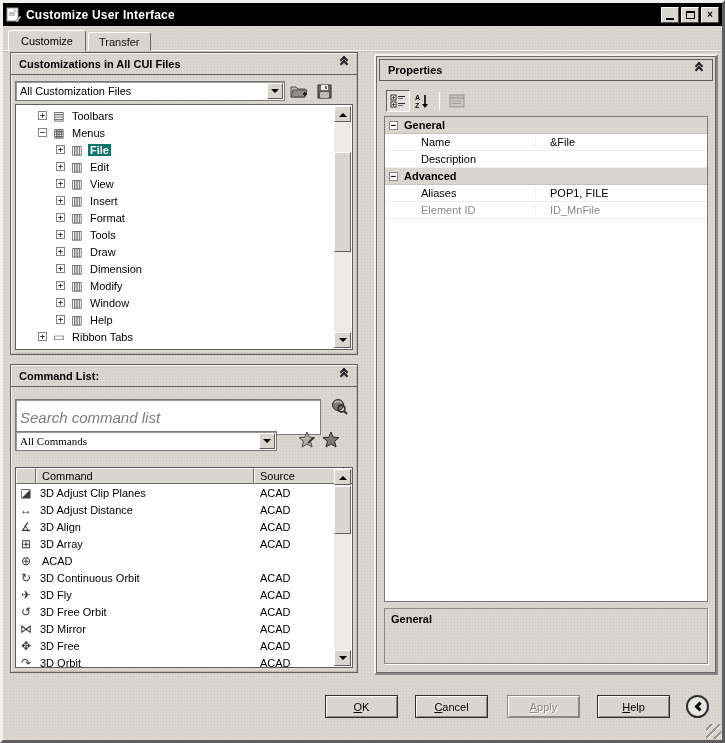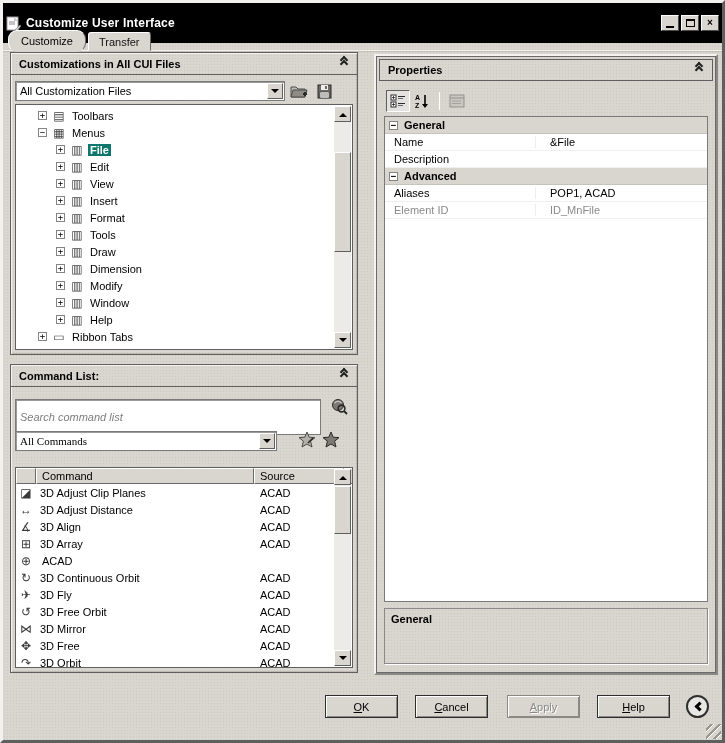--- a/index.html
+++ b/index.html
@@ -6,30 +6,30 @@
   *{box-sizing:border-box;}
   .window{
     position:relative;width:725px;height:743px;margin:0 auto;
     background-color:#d9d6d0;
     background-image:radial-gradient(#ccc9c3 16%,transparent 17%);
     background-size:3px 3px;
     border:3px solid;border-color:#f2f1ee #5f5f5f #5f5f5f #f2f1ee;
     overflow:hidden;font-size:11px;color:#000;
   }
   
-  .titlebar{position:absolute;left:0;right:0;top:0;height:40px;background:#000;display:flex;align-items:center;padding:0 3px;}
+  .titlebar{position:absolute;left:0;right:0;top:0;height:23px;background:#000;display:flex;align-items:center;padding:0 3px;}
   .titlebar .ticon{width:16px;height:15px;margin-right:4px;flex:0 0 auto;}
   .titlebar .ttext{color:#fff;font-weight:bold;font-size:12px;letter-spacing:.2px;flex:1;white-space:nowrap;}
   .winbtn{width:18px;height:16px;margin-left:2px;background:#d9d6d0;border:1px solid;border-color:#fff #4c4c4c #4c4c4c #fff;display:flex;align-items:center;justify-content:center;font-size:10px;font-weight:bold;line-height:1;color:#000;}
   .winbtn .minbar{width:8px;height:2px;background:#000;margin-top:8px;}
   .winbtn .maxbox{width:9px;height:8px;border:1px solid #000;border-top-width:2px;}
   
   .tabstrip{position:absolute;left:5px;top:26px;height:22px;display:flex;align-items:flex-end;z-index:3;}
   .tab{position:relative;border:1px solid;border-color:#fff #6a6a6a transparent #fff;border-radius:3px 3px 0 0;background:#d9d6d0;padding:3px 10px 2px;margin-right:2px;}
-  .tab.active{padding:4px 12px 4px;z-index:4;top:1px;font-size:11px;border-radius:9px;}
+  .tab.active{padding:4px 12px 4px;z-index:4;top:1px;font-size:11px;}
   .tab.inactive{top:0;height:19px;color:#111;}
   .tab-baseline{position:absolute;left:0;right:0;top:47px;border-top:1px solid #f4f3f0;border-bottom:1px solid #c2bfb9;z-index:2;}
   
   .panel{position:absolute;background:transparent;border:1px solid #5f5f5f;box-shadow:1px 1px 0 #f4f3f0 inset, -1px -1px 0 #bdbab4 inset;}
   .phdr{position:absolute;left:0;right:0;top:0;height:22px;border-bottom:1px solid #5f5f5f;display:flex;align-items:center;padding:0 8px;font-weight:bold;}
   .phdr .ptitle{flex:1;}
   .dblchev{display:flex;flex-direction:column;align-items:center;cursor:pointer;padding:1px 2px;}
   .dblchev i{display:block;width:6px;height:6px;border-top:2px solid #1a1a8c;border-left:2px solid #1a1a8c;transform:rotate(45deg);margin:-3px 0 1px;}
   
   .combo{position:absolute;height:20px;background:#fff;border:1px solid #7a7a7a;box-shadow:1px 1px 0 #9a9a9a inset;display:flex;align-items:center;}
@@ -49,21 +49,21 @@
   .tree-label{padding:0 2px;}
   .tree-label.sel{background:#0f766e;color:#fff;font-weight:bold;}
   
   .vscroll{position:absolute;top:1px;bottom:1px;right:1px;width:17px;background:#ecebe8;background-image:radial-gradient(#dcdad6 25%,transparent 26%);background-size:2px 2px;}
   .sbtn{position:absolute;left:0;width:17px;height:16px;background:#d9d6d0;border:1px solid;border-color:#fff #5f5f5f #5f5f5f #fff;display:flex;align-items:center;justify-content:center;}
   .sbtn.up{top:0;} .sbtn.down{bottom:0;}
   .sbtn .tri-up{width:0;height:0;border:4px solid transparent;border-bottom:4px solid #000;margin-top:-3px;}
   .sbtn .tri-down{width:0;height:0;border:4px solid transparent;border-top:4px solid #000;margin-bottom:-3px;}
   .sthumb{position:absolute;left:0;width:17px;background:#d9d6d0;border:1px solid;border-color:#fff #5f5f5f #5f5f5f #fff;}
   
-  .searchbox{position:absolute;left:4px;top:34px;width:306px;height:36px;border:1px solid #7a7a7a;background:#fff;box-shadow:1px 1px 0 #9a9a9a inset;font-family:"Liberation Sans",sans-serif;font-size:11px;padding:16px 4px;color:#000;}
+  .searchbox{position:absolute;left:4px;top:34px;width:306px;height:36px;border:1px solid #7a7a7a;background:#fff;box-shadow:1px 1px 0 #9a9a9a inset;font-family:"Liberation Sans",sans-serif;font-size:15px;padding:16px 4px;color:#000;}
   .searchbox::placeholder{font-style:italic;color:#7d7d7d;}
   
   .cmdtable{position:absolute;left:4px;right:4px;top:102px;bottom:4px;background:#fff;border:1px solid #5f5f5f;overflow:hidden;}
   .cmdhead{position:absolute;left:0;right:0;top:0;height:16px;display:flex;}
   .hcell{background:#d9d6d0;border:1px solid;border-color:#fff #6a6a6a #6a6a6a #fff;padding:1px 5px;white-space:nowrap;overflow:hidden;}
   .hc0{width:20px;flex:0 0 20px;} .hc1{width:218px;flex:0 0 218px;} .hc2{width:90px;flex:0 0 90px;} .hc3{flex:1;}
   .cmdrows{position:absolute;left:0;right:18px;top:16px;bottom:0;overflow:hidden;}
   .cmd-row{height:17px;display:flex;align-items:center;}
   .cmd-ico{width:20px;flex:0 0 20px;text-align:center;font-size:12px;color:#3a3a3a;}
   .cmd-name{width:218px;flex:0 0 218px;padding-left:4px;white-space:nowrap;overflow:hidden;}
@@ -74,21 +74,21 @@
   .ptoolbar{position:absolute;left:10px;top:33px;height:24px;display:flex;align-items:center;}
   .pbtn{width:24px;height:22px;display:flex;align-items:center;justify-content:center;border:1px solid transparent;}
   .pbtn.pressed{background:#e4e2de;border-color:#5f5f5f #fff #fff #5f5f5f;}
   .pbtn.normal{border-color:transparent;}
   .pbtn.disabled{opacity:.9;}
   .tsep{width:1px;height:18px;background:#8a8a8a;border-right:1px solid #fff;margin:0 5px;}
   .propgrid{position:absolute;left:8px;right:8px;top:60px;height:486px;background:#fff;border:1px solid #7a7a7a;overflow:hidden;}
   .prop-row{height:17px;display:flex;align-items:center;border-bottom:1px solid #f0efed;}
   .prop-row.cat{background:#d9d6d0;font-weight:bold;border-bottom:1px solid #c6c3bd;}
   .prop-row.cat .expander{margin:0 6px 0 4px;}
-  .plabel{width:150px;flex:0 0 150px;padding-left:9px;white-space:nowrap;overflow:hidden;}
+  .plabel{width:150px;flex:0 0 150px;padding-left:36px;white-space:nowrap;overflow:hidden;}
   .prop-row.cat .plabel{padding-left:0;width:auto;flex:1;}
   .pvalue{flex:1;border-left:1px solid #f0efed;padding-left:14px;white-space:nowrap;overflow:hidden;}
   .prop-row.dis .plabel,.prop-row.dis .pvalue{color:#8a8a8a;}
   .helpbox{position:absolute;left:8px;right:8px;top:552px;height:56px;border:1px solid #8a8a8a;box-shadow:1px 1px 0 #fff;padding:4px 6px;}
   .helpbox .htitle{font-weight:bold;}
   
   .btn{position:absolute;top:692px;width:73px;height:23px;background:#d9d6d0;border:1px solid #2e2e2e;box-shadow:1px 1px 0 #fff inset,-1px -1px 0 #8a8884 inset;font-family:"Liberation Sans",sans-serif;font-size:11px;display:flex;align-items:center;justify-content:center;cursor:pointer;}
   .btn.disabled{color:#8a8a8a;border-color:#8a8884;text-shadow:1px 1px 0 #fff;cursor:default;}
   .roundbtn{position:absolute;left:683px;top:692px;width:23px;height:23px;border-radius:50%;background:#e9e7e3;border:2px solid #2e2e2e;display:flex;align-items:center;justify-content:center;cursor:pointer;}
   .chevleft{width:7px;height:7px;border-left:3px solid #000;border-bottom:3px solid #000;transform:rotate(45deg);margin-left:3px;}
@@ -407,21 +407,21 @@
         <div class="prop-row">
           <span class="plabel">Description</span>
           <span class="pvalue"></span>
         </div>
         <div class="prop-row cat">
           <span class="expander">−</span>
           <span class="plabel">Advanced</span>
         </div>
         <div class="prop-row">
           <span class="plabel">Aliases</span>
-          <span class="pvalue">POP1, ACAD</span>
+          <span class="pvalue">POP1, FILE</span>
         </div>
         <div class="prop-row dis">
           <span class="plabel">Element ID</span>
           <span class="pvalue">ID_MnFile</span>
         </div>
       </div>
     <div class="helpbox">
       <div class="htitle">General</div>
       <div></div>
     </div>

